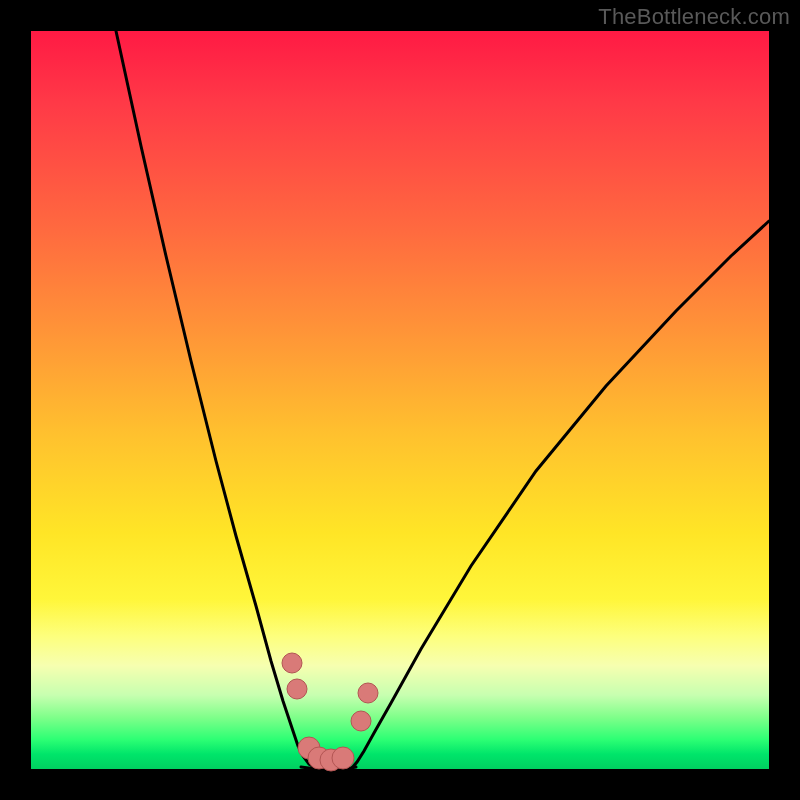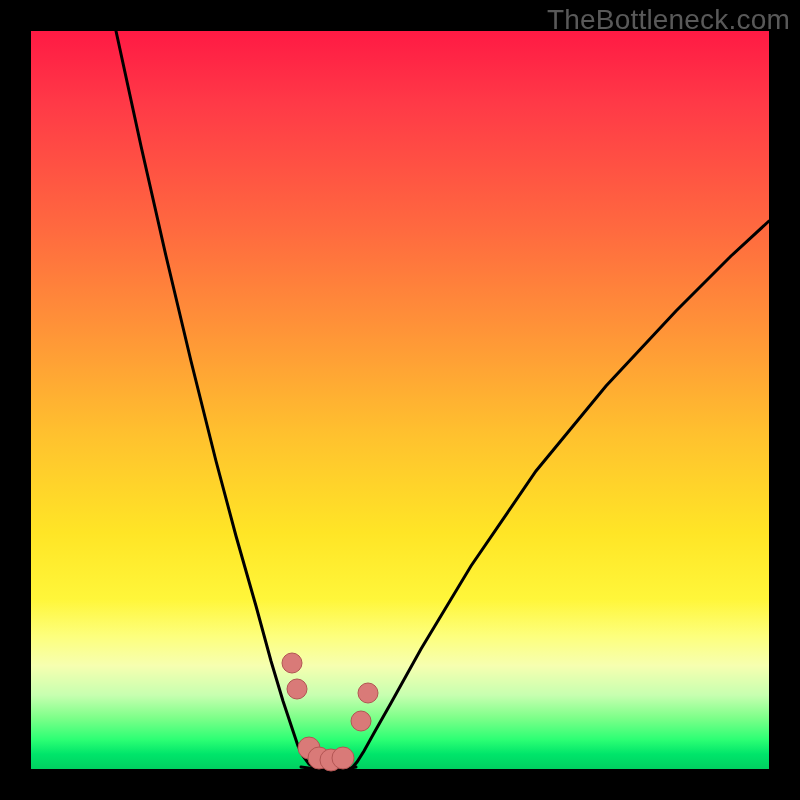--- a/index.html
+++ b/index.html
@@ -47,21 +47,21 @@
     top: 0;
     width: 738px;
     height: 738px;
     overflow: visible;
   }
   .watermark {
     position: absolute;
     top: 4px;
     right: 10px;
     color: #595959;
-    font-size: 28px;
+    font-size: 22px;
     letter-spacing: 0.2px;
     user-select: none;
   }
 </style>
 </head>
 <body>
 
 <div class="outer">
 
   <div class="plot">

